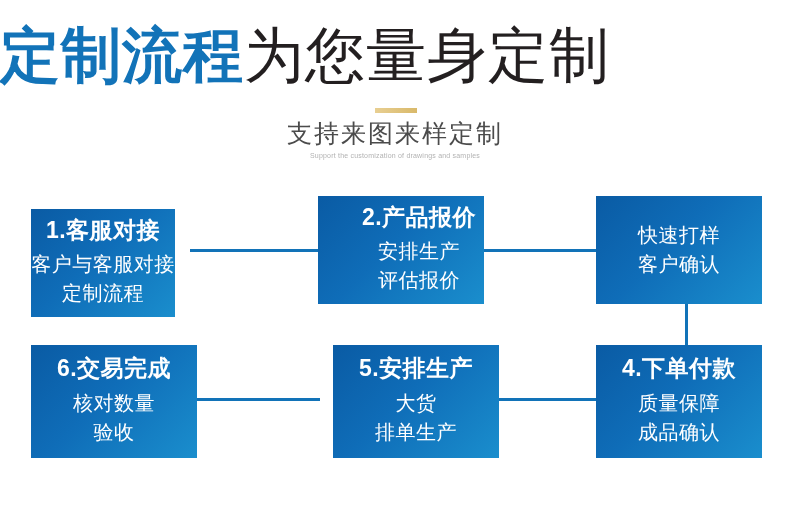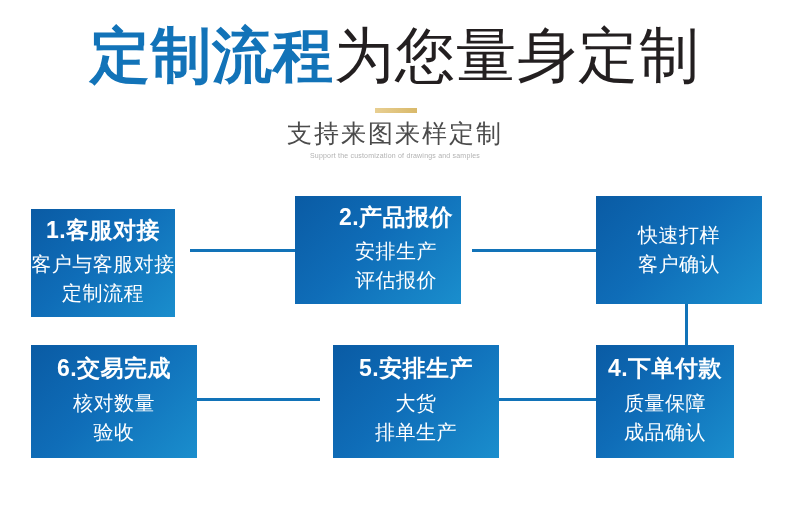--- a/index.html
+++ b/index.html
@@ -26,21 +26,21 @@
     left: 0;
     top: 0;
     width: 790px;
     text-align: center;
   }
   .title-row {
     position: absolute;
     left: 0;
     top: 26px;
     width: 790px;
-    text-align: center;
+    text-align: left;
     white-space: nowrap;
     line-height: 1;
   }
   .title-accent {
     font-size: 60px;
     font-weight: bold;
     color: #1273b8;
     letter-spacing: 1px;
   }
   .title-rest {
@@ -101,25 +101,25 @@
   }
   .box .box-desc {
     font-size: 20px;
     font-weight: normal;
     line-height: 1.45;
     letter-spacing: 0.5px;
   }
 
   
   #box-1 { left: 31px;  top: 209px; width: 144px; height: 108px; }
-  #box-2 { left: 295px; top: 196px; width: 166px; height: 108px; padding-left: 36px; }
+  #box-2 { left: 318px; top: 196px; width: 166px; height: 108px; padding-left: 36px; }
   #box-3 { left: 596px; top: 196px; width: 166px; height: 108px; }
   #box-6 { left: 31px;  top: 345px; width: 166px; height: 113px; }
   #box-5 { left: 313px; top: 345px; width: 166px; height: 113px; margin-left: 20px; }
-  #box-4 { left: 596px; top: 345px; width: 138px; height: 113px; }
+  #box-4 { left: 596px; top: 345px; width: 166px; height: 113px; }
 
   
   .conn-h {
     position: absolute;
     height: 3px;
     background: #1273b8;
     z-index: 1;
   }
   .conn-v {
     position: absolute;

